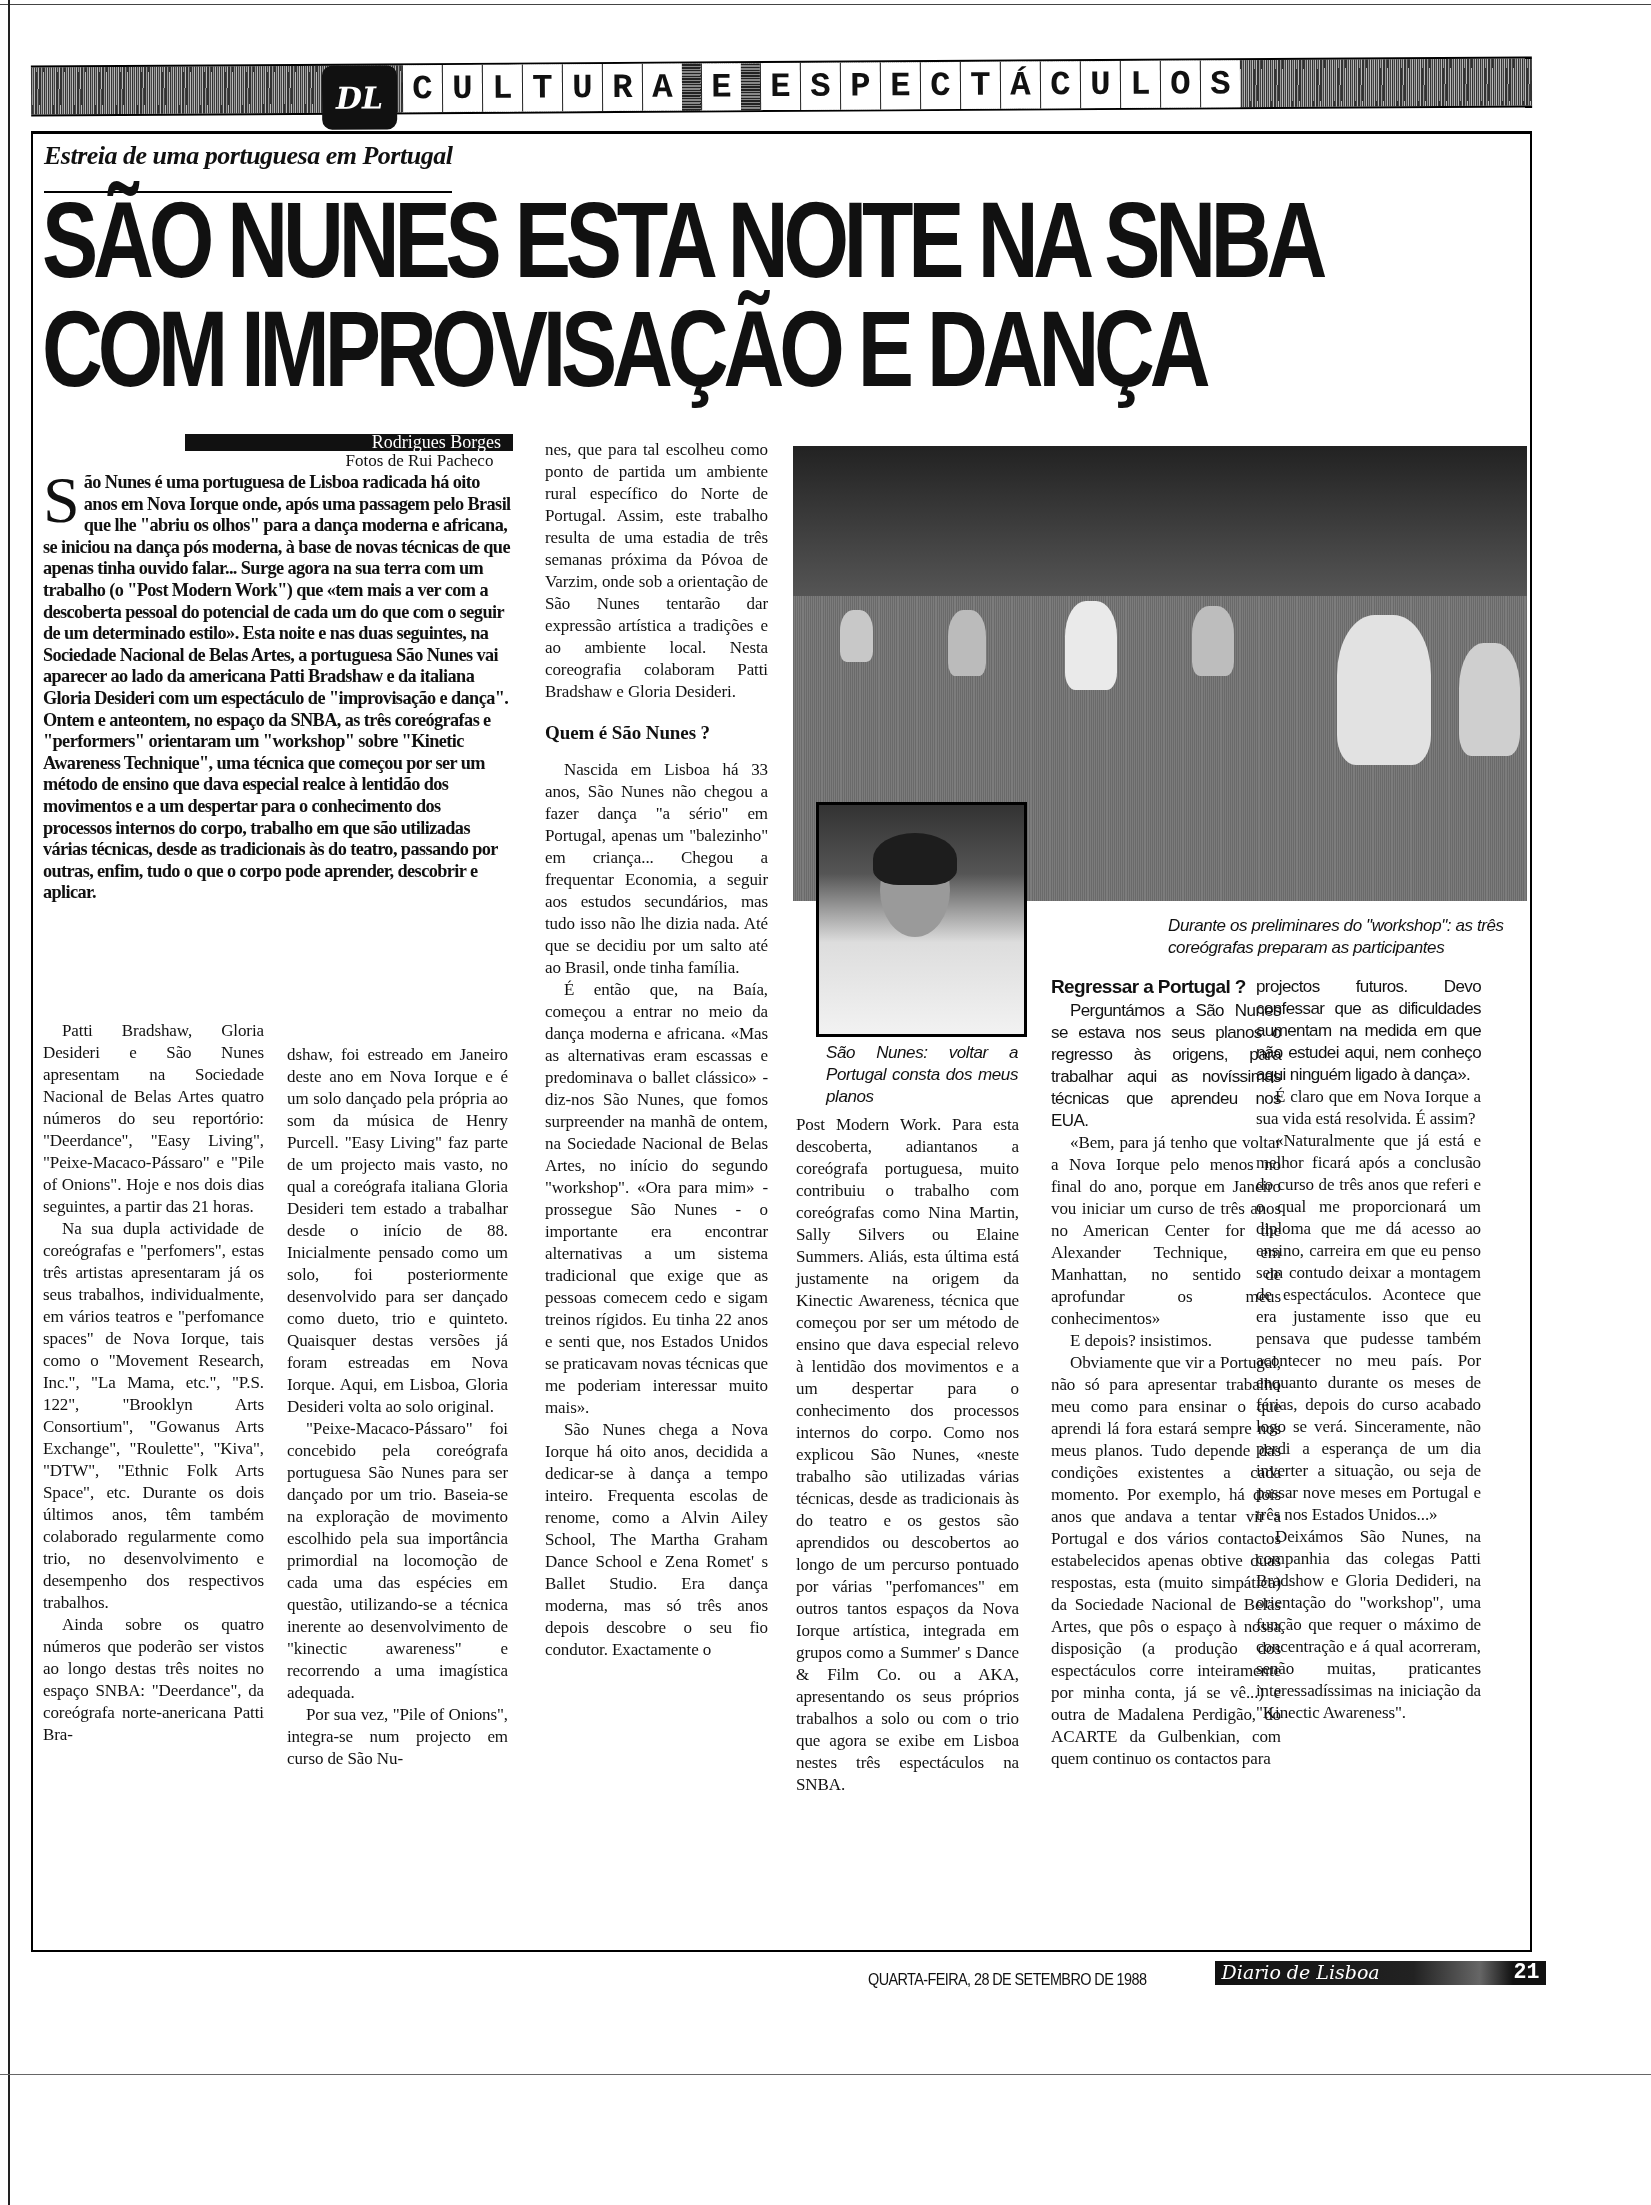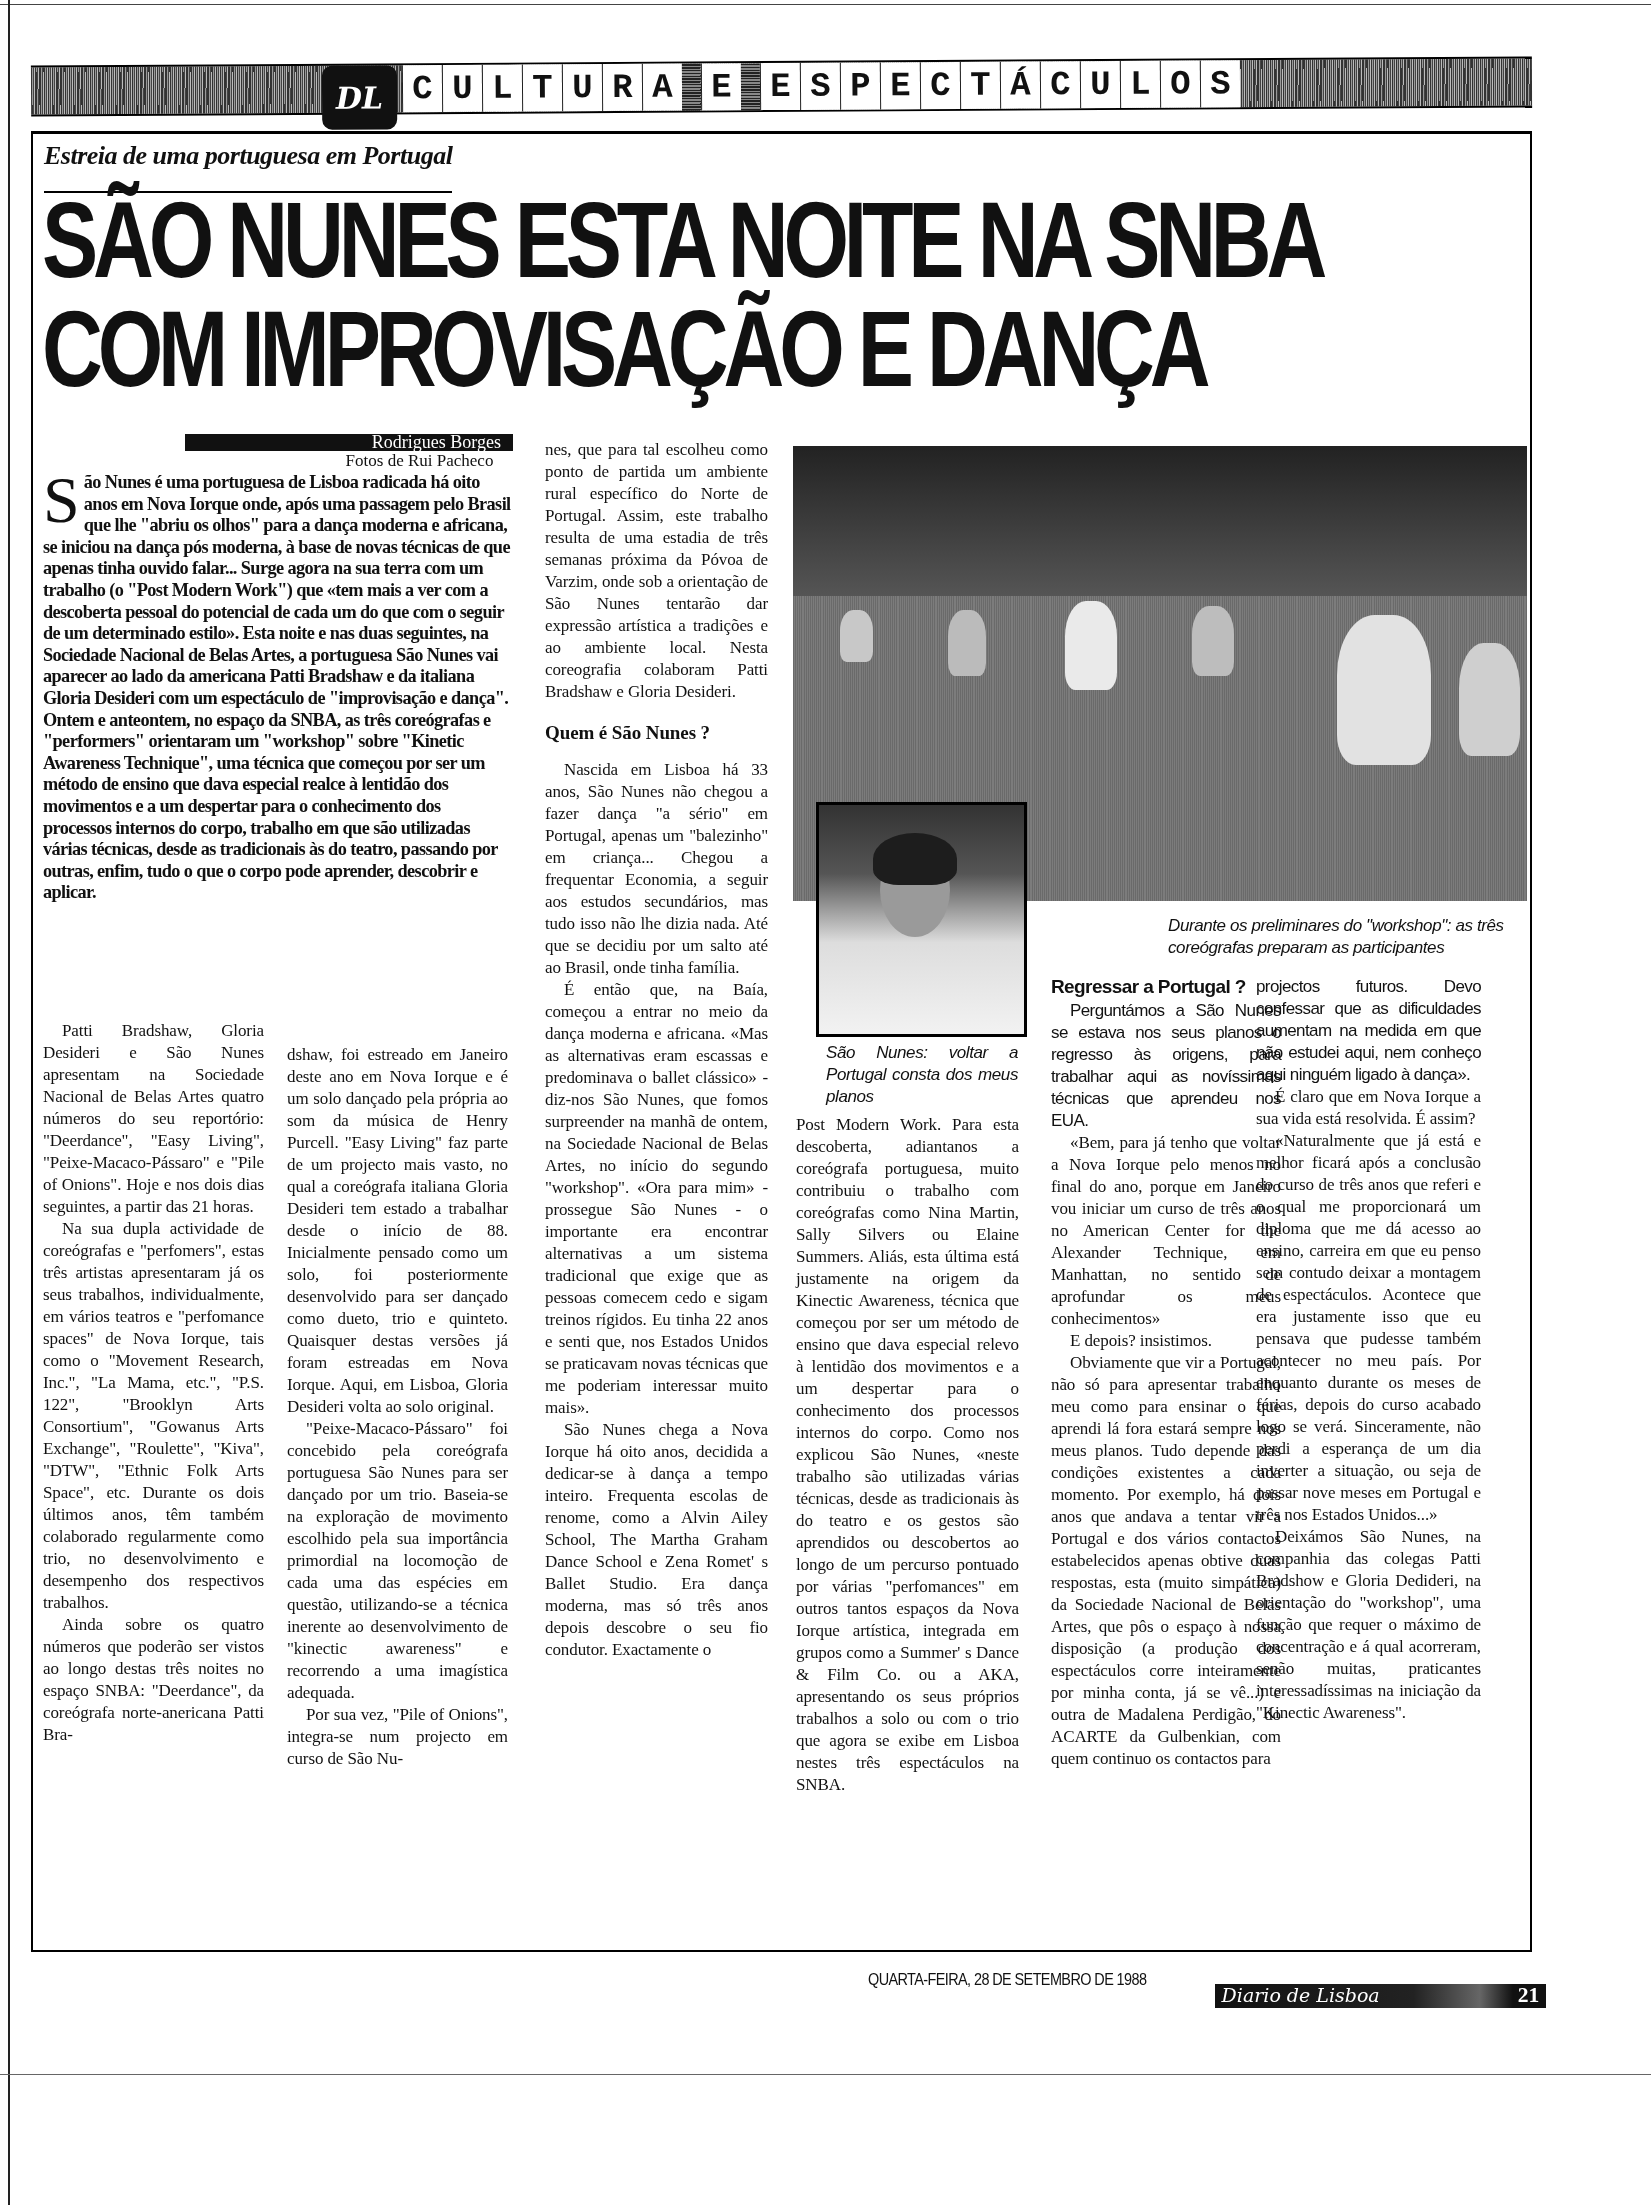--- a/index.html
+++ b/index.html
@@ -38,22 +38,22 @@
       linear-gradient(180deg,#3a3a3a 0%,#6b6b6b 35%,#8a8a8a 55%,#5a5a5a 100%); overflow:hidden; }
   .photo-main .wall { position:absolute; left:0; top:0; width:100%; height:150px; background:linear-gradient(180deg,#222,#555); }
   .photo-main .floor { position:absolute; left:0; top:150px; width:100%; height:305px; background:repeating-linear-gradient(90deg,#6a6a6a 0 0.9px,#7c7c7c 0.9px 1.9px); }
   .figure { position:absolute; border-radius:40% 40% 20% 20%; background:#d9d9d9; }
   .inset { position:absolute; left:816px; top:802px; width:211px; height:235px; border:3.8px solid #000; background:linear-gradient(180deg,#333 0%,#555 30%,#ddd 60%,#f2f2f2 100%); box-sizing:border-box; overflow:hidden; }
   .inset .head { position:absolute; left:61px; top:38px; width:70px; height:94px; border-radius:50%; background:#9a9a9a; }
   .inset .hair { position:absolute; left:54px; top:28px; width:84px; height:52px; border-radius:50% 50% 30% 30%; background:#1d1d1d; }
   .caption { position:absolute; font-family:"Liberation Sans", sans-serif; font-style:italic; font-size:17px; line-height:22px; letter-spacing:-0.4px; }
 
   .footer-date { position:absolute; left:868px; top:1970px; font-family:"Liberation Sans", sans-serif; font-size:17px; letter-spacing:-0.7px; transform:scaleX(0.85); transform-origin:left top; }
-  .footer-masthead { position:absolute; left:1215px; top:1961px; width:331px; height:23.5px; background:linear-gradient(90deg,#111 0%,#222 60%,#666 80%,#111 90%); color:#fff; font-family:"DejaVu Serif", serif; font-style:italic; font-size:19px; line-height:23.5px; padding-left:6.6px; box-sizing:border-box;margin-top:23px; }
-  .footer-page { position:absolute; right:6.6px; top:0; font-family:Liberation Serif, serif; font-weight:bold; font-style:normal; font-size:21.6px; }
+  .footer-masthead { position:absolute; left:1215px; top:1961px; width:331px; height:23.5px; background:linear-gradient(90deg,#111 0%,#222 60%,#666 80%,#111 90%); color:#fff; font-family:"DejaVu Serif", serif; font-style:italic; font-size:19px; line-height:23.5px; padding-left:6.6px; box-sizing:border-box; }
+  .footer-page { position:absolute; right:6.6px; top:0; font-family:Liberation Mono, monospace; font-weight:bold; font-style:normal; font-size:21.6px; }
 </style>
 </head>
 <body>
 
 <div class="pageline-top"></div>
 <div class="pageline-left"></div>
 
 <div class="section-band">
   <div class="band-logo">DL</div>
   <div class="band-letters" id="band-letters">

